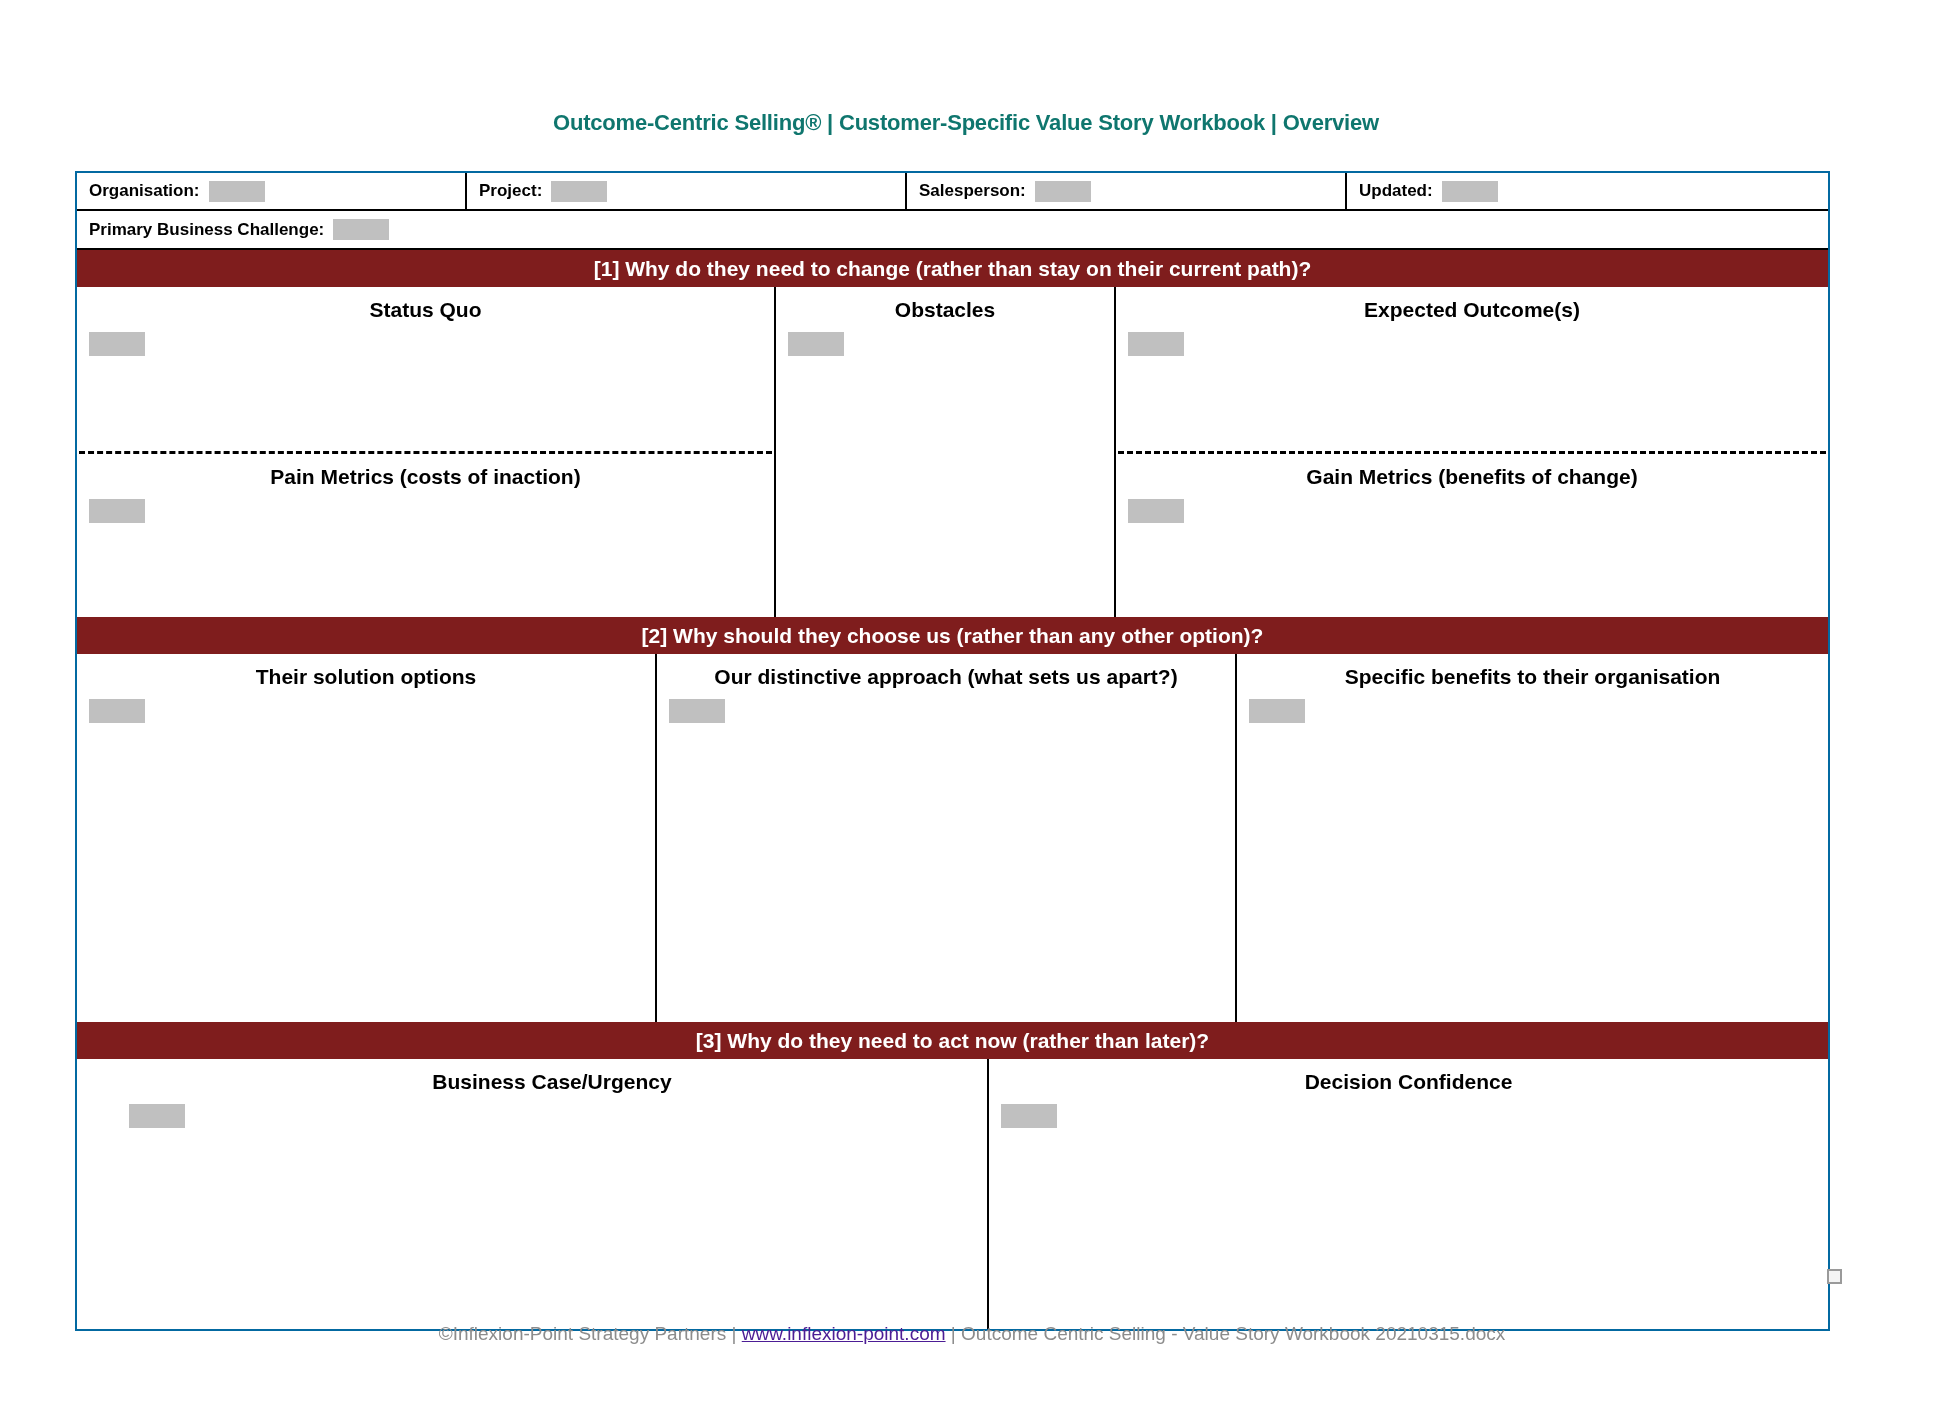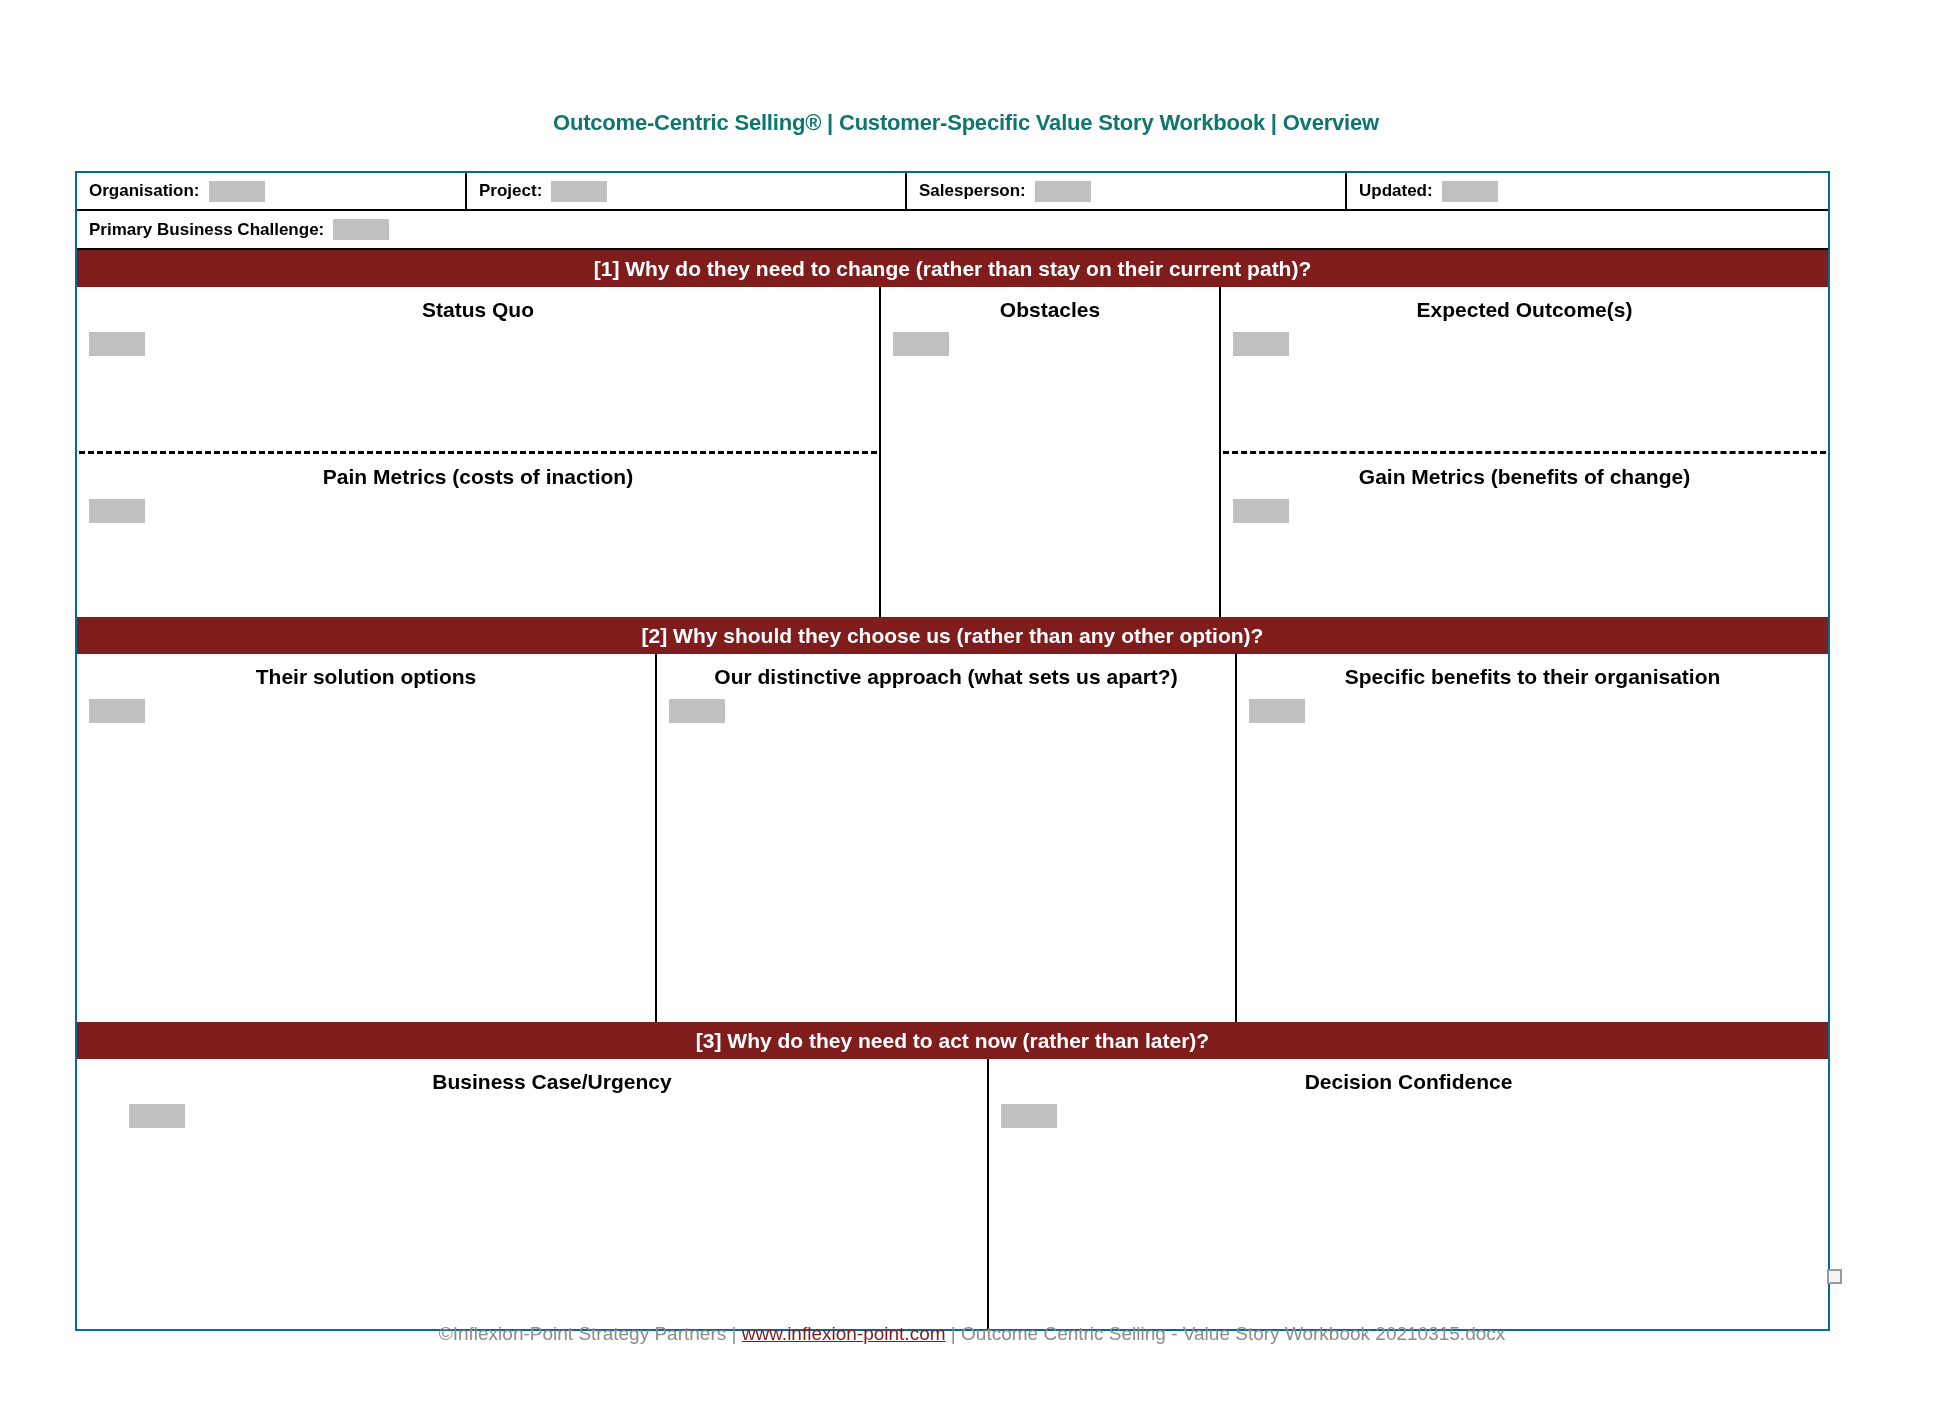--- a/index.html
+++ b/index.html
@@ -160,21 +160,21 @@
   .footer {
     position: absolute;
     left: 0;
     top: 1323px;
     width: 1944px;
     text-align: center;
     font-size: 19px;
     color: #8c8c8c;
   }
   .footer a {
-    color: #7f1d1d;
+    color: #4c1d95;
     text-decoration: underline;
   }
 </style>
 </head>
 <body>
 
 <div class="page">
 
   <div class="doc-title">Outcome-Centric Selling® | Customer-Specific Value Story Workbook | Overview</div>
 
@@ -203,21 +203,21 @@
       <div class="challenge-cell">
         <span class="lbl">Primary Business Challenge:</span>
         <span class="chip"></span>
       </div>
     </div>
 
     <div class="banner">[1] Why do they need to change (rather than stay on their current path)?</div>
 
     <div class="sec-body s1">
 
-      <div class="col" style="width:804px">
+      <div class="col" style="width:699px">
         <div class="half sub-a">
           <div class="col-head">Status Quo</div>
           <div class="chip-block"></div>
         </div>
         <div class="dashed-sep"></div>
         <div class="half sub-b">
           <div class="col-head">Pain Metrics (costs of inaction)</div>
           <div class="chip-block"></div>
         </div>
       </div>

